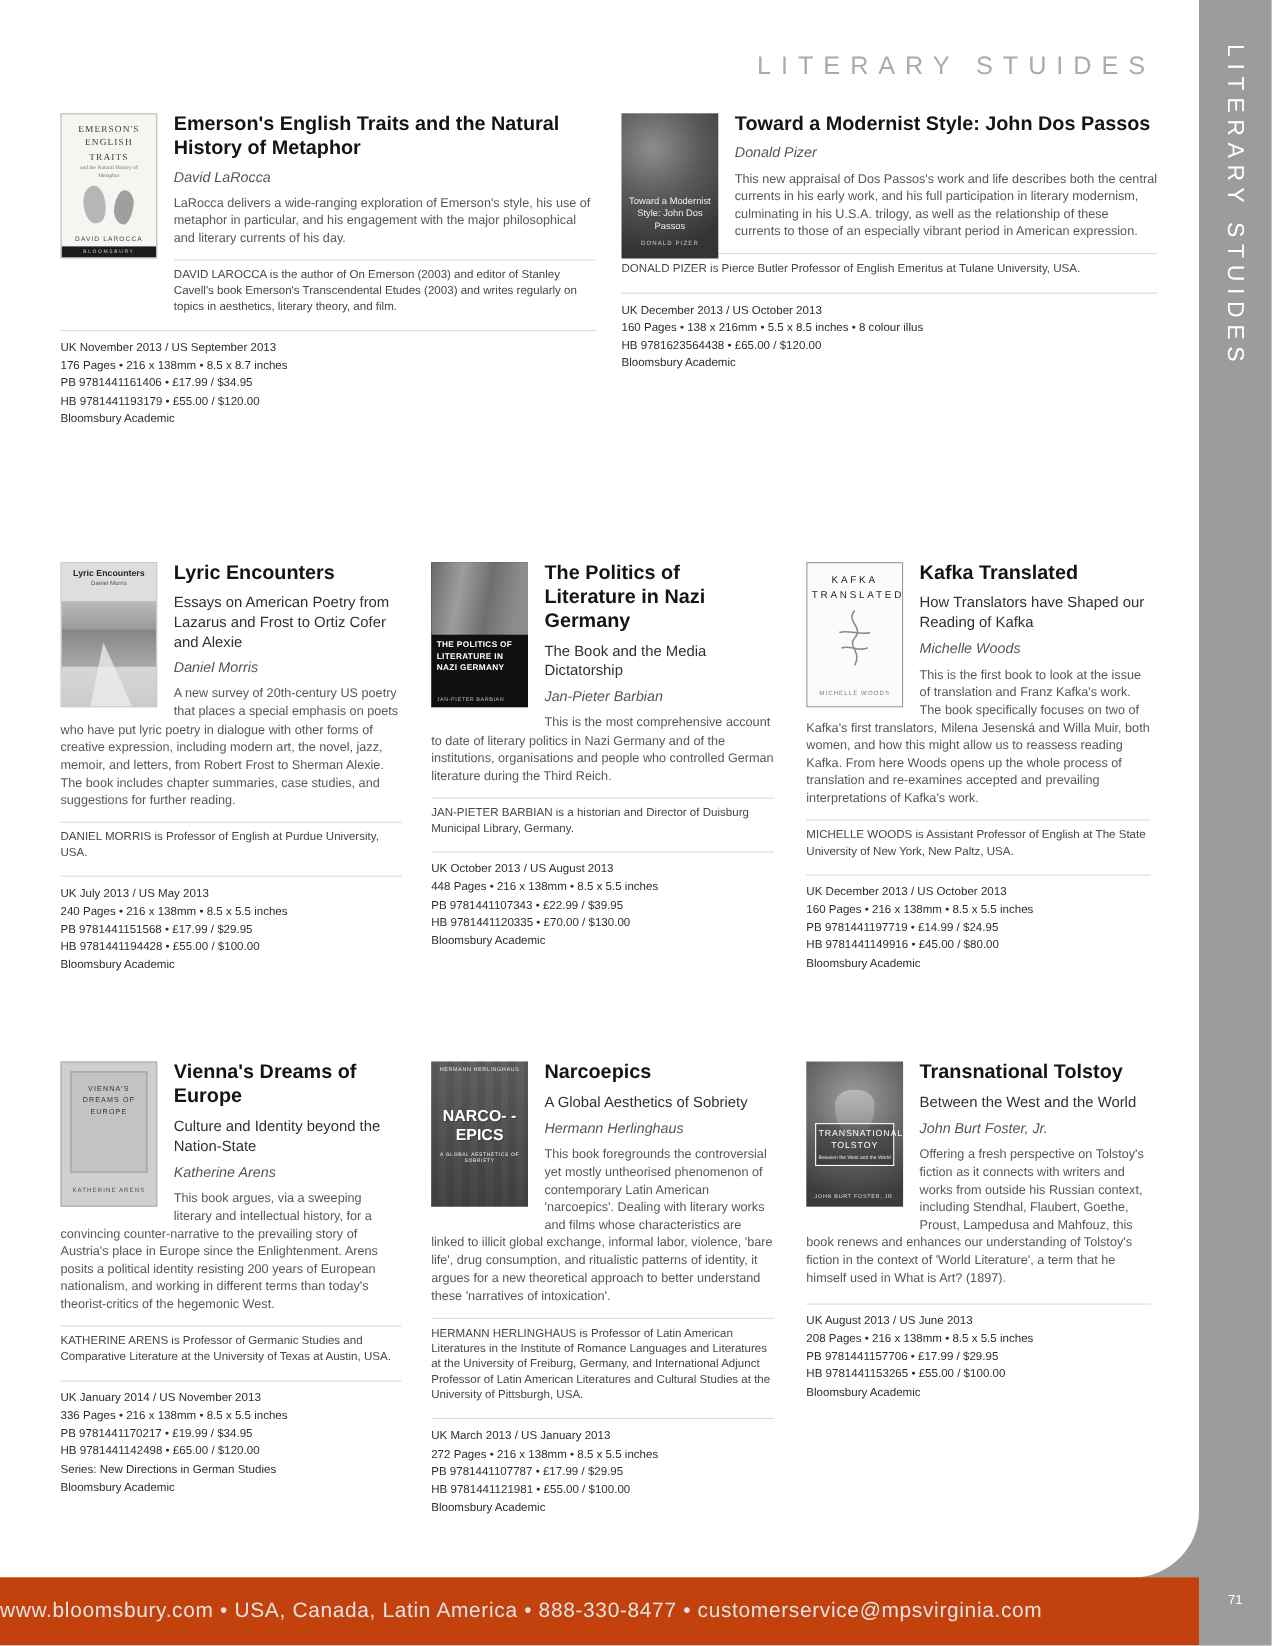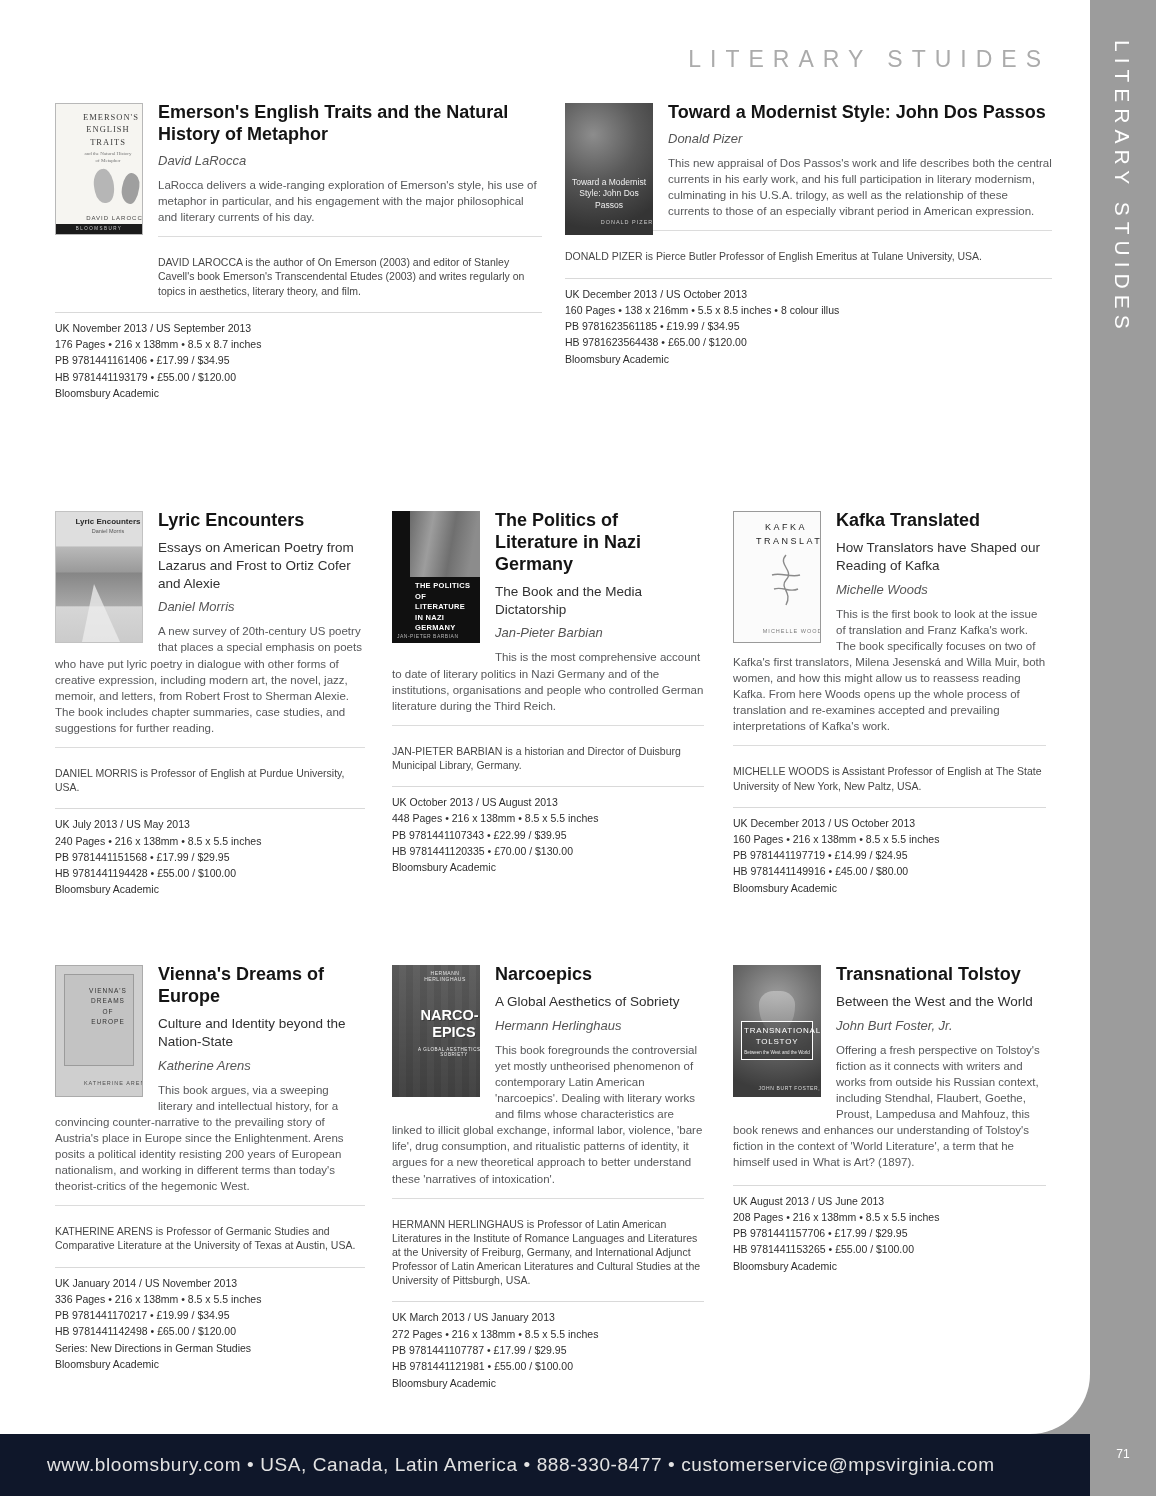--- a/index.html
+++ b/index.html
@@ -3,33 +3,33 @@
 <meta charset="utf-8">
 <style>
   * { box-sizing: border-box; margin: 0; padding: 0; }
   html,body { background:#e9e9e9; }
   body { font-family:"Liberation Sans","DejaVu Sans",sans-serif; }
   .page { position:relative; width:1156px; height:1496px; margin:0 auto; background:#9c9c9c; overflow:hidden; }
   .content { position:absolute; left:0; top:0; width:1090px; height:1434px; background:#ffffff; border-bottom-right-radius:60px; }
   .header-title { position:absolute; top:46px; right:40px; font-size:23px; letter-spacing:9px; color:#ababab; white-space:nowrap; }
   .sidebar { position:absolute; left:1090px; top:0; width:66px; height:1496px; background:#9c9c9c; }
   .sidebar-label { position:absolute; top:40px; left:20px; writing-mode:vertical-rl; font-size:21px; letter-spacing:6px; color:#ffffff; white-space:nowrap; }
-  .footer { position:absolute; left:0; top:1434px; width:1090px; height:62px; background:#0f172a; color:#e3e3e3; display:flex; align-items:center; padding-left:47px; font-size:19px; letter-spacing:0.6px; }
+  .footer { position:absolute; left:0; top:1434px; width:1090px; height:62px; background:#c2410c; color:#e3e3e3; display:flex; align-items:center; font-size:19px; letter-spacing:0.6px; }
   .page-number { position:absolute; left:1090px; top:1447px; width:66px; text-align:center; color:#ffffff; font-size:12px; }
 
   .book { position:absolute; }
   .book-title { font-size:18px; font-weight:bold; color:#141414; line-height:1.22; margin:2px 0 7px; }
   .book--col .book-title { font-size:18px; }
   .book-subtitle { font-size:13.5px; color:#303030; line-height:1.32; margin:0 0 7px; }
   .book-author { font-size:13px; font-style:italic; color:#555555; margin:0 0 9px; }
   .book-desc { font-size:11.5px; color:#57585a; line-height:1.4; margin:0 0 11px; }
-  .book-bio { font-size:10.5px; color:#474747; line-height:1.35; border-top:1px solid #dcdcdc; padding-top:18px; }
+  .book-bio { font-size:10.5px; color:#474747; line-height:1.35; border-top:1px solid #dcdcdc; padding-top:6px; }
   .book-details { clear:both; font-size:10.5px; color:#2e2e2e; line-height:1.55; border-top:1px solid #d9d9d9; padding-top:7px; margin-top:14px; }
 
-  .cover { float:left; width:88px; height:132px; margin:3px 15px 10px 0; position:relative; overflow:hidden;padding-left:18px; }
+  .cover { float:left; width:88px; height:132px; margin:3px 15px 10px 0; position:relative; overflow:hidden; }
   .book--wide .cover { float:none; position:absolute; left:0; top:3px; margin:0; }
   .book--wide .indent { margin-left:103px; } 
 
   
   .cover1 { background:#f6f5f1; border:1px solid #b8b8b8; text-align:center; }
   .c1-title { font-family:"Liberation Serif",serif; font-size:8.5px; letter-spacing:1px; color:#3c3c3c; line-height:1.45; padding:7px 9px 0; text-transform:uppercase; }
   .c1-sub { font-family:"Liberation Serif",serif; font-size:5px; color:#777; padding:2px 8px 0; line-height:1.4; }
   .c1-art { position:relative; height:42px; margin-top:3px; }
   .c1-art .b1 { position:absolute; left:20px; top:2px; width:20px; height:34px; background:#b6b6b6; border-radius:60% 40% 50% 45% / 55% 45% 60% 40%; transform:rotate(-12deg); }
   .c1-art .b2 { position:absolute; left:48px; top:6px; width:17px; height:31px; background:#9f9f9f; border-radius:45% 55% 40% 60% / 50% 40% 55% 45%; transform:rotate(8deg); }
@@ -120,21 +120,20 @@
       </div>
       <div class="indent">
         <h2 class="book-title">Toward a Modernist Style: John Dos Passos</h2>
         <p class="book-author">Donald Pizer</p>
         <p class="book-desc">This new appraisal of Dos Passos's work and life describes both the central currents in his early work, and his full participation in literary modernism, culminating in his U.S.A. trilogy, as well as the relationship of these currents to those of an especially vibrant period in American expression.</p>
       </div>
       <p class="book-bio">DONALD PIZER is Pierce Butler Professor of English Emeritus at Tulane University, USA.</p>
       <div class="book-details">
         <div>UK December 2013 / US October 2013</div>
         <div>160 Pages • 138 x 216mm • 5.5 x 8.5 inches • 8 colour illus</div>
-        <div>PB 9781623561185 • £19.99 / $34.95</div>
         <div>HB 9781623564438 • £65.00 / $120.00</div>
         <div>Bloomsbury Academic</div>
       </div>
     </article>
 
     <article class="book book--col" style="left:55px;top:508px;width:310px">
       <div class="cover cover3">
         <div class="c3-title">Lyric Encounters</div>
         <div class="c3-author">Daniel Morris</div>
         <div class="c3-road"></div>

